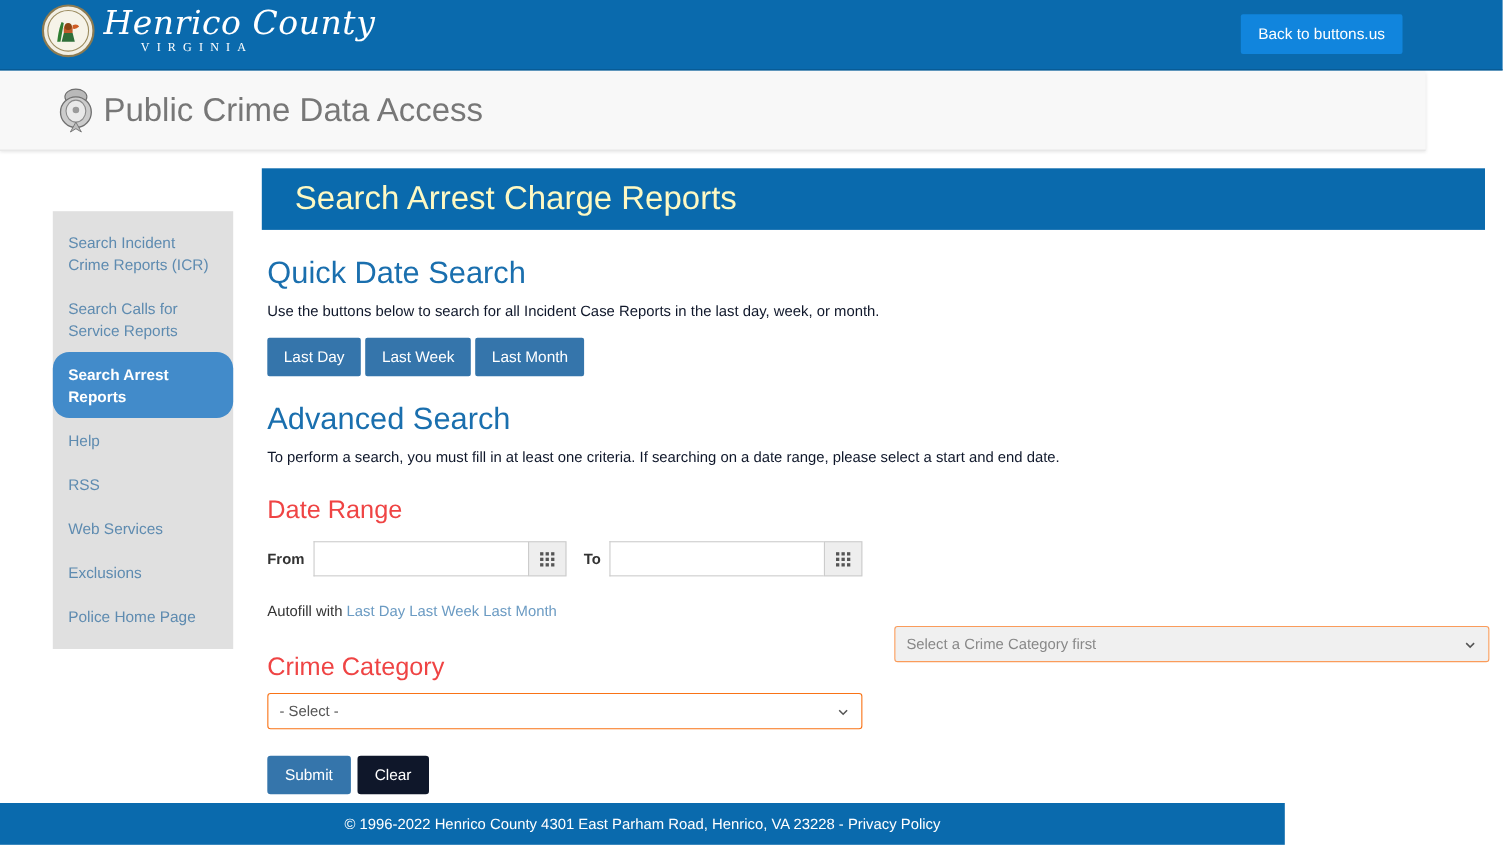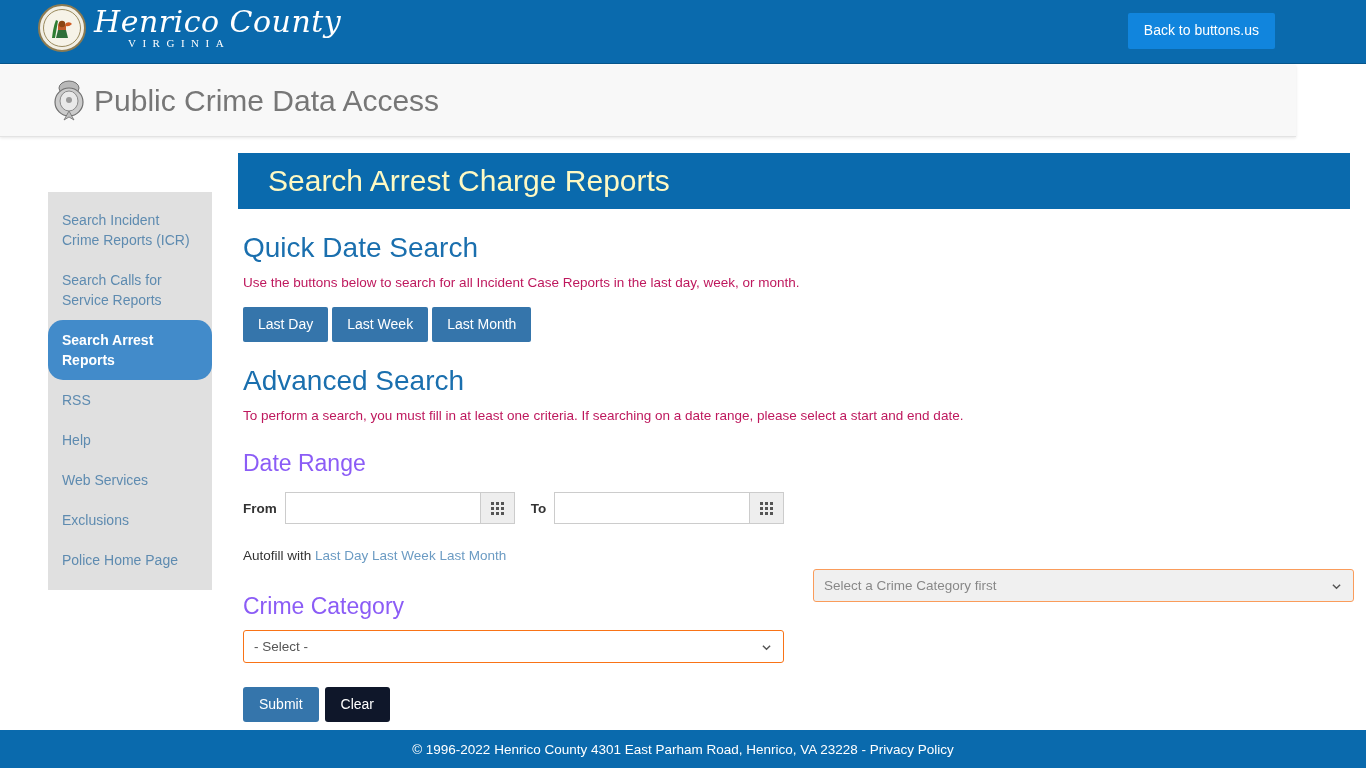--- a/index.html
+++ b/index.html
@@ -152,29 +152,29 @@
     line-height: 36px;
   }
   h2.section {
     color: #1a6fae;
     font-size: 28px;
     font-weight: 400;
     margin: 22px 0 8px 5px;
     line-height: 34px;
   }
   h3.subsection {
-    color: #8b5cf6;
+    color: #ef4444;
     font-size: 23px;
     font-weight: 400;
     margin: 22px 0 9px 5px;
     line-height: 30px;
   }
   p.helptext {
     font-size: 13.5px;
-    color: #be185d;
+    color: #0f172a;
     margin: 0 0 0 5px;
     line-height: 20px;
   }
 
   .quickbtns { margin: 14px 0 0 5px; display: flex; gap: 4px; }
   .btn-quick {
     background: #3575ab;
     color: #ffffff;
     border: none;
     font-size: 14px;
@@ -295,21 +295,21 @@
     padding: 9px 16px 10px 16px;
     border-radius: 3px;
     cursor: pointer;
     font-family: "Liberation Sans", sans-serif;
   }
 
   
   .footer {
     position: absolute;
     left: 0; top: 730px;
-    width: 1366px;
+    width: 1168px;
     height: 38px;
     background: #0a6aad;
     display: flex;
     align-items: center;
     justify-content: center;
   }
   .footer .ftext {
     color: #ffffff;
     font-size: 13.5px;
   }
@@ -350,22 +350,22 @@
     <path d="M21 32 L26 41 L21 38 L16 41 Z" fill="#bdbdbd" stroke="#6e6e6e" stroke-width="0.8"></path>
     <circle cx="21" cy="21" r="3" fill="#9a9a9a"></circle>
   </svg>
   <div class="app-title">Public Crime Data Access</div>
 </div>
 
 <nav class="sidebar" id="sidebar">
     <a class="side-item">Search Incident Crime Reports (ICR)</a>
     <a class="side-item">Search Calls for Service Reports</a>
     <a class="side-item active">Search Arrest Reports</a>
+    <a class="side-item">Help</a>
     <a class="side-item">RSS</a>
-    <a class="side-item">Help</a>
     <a class="side-item">Web Services</a>
     <a class="side-item">Exclusions</a>
     <a class="side-item">Police Home Page</a>
   </nav>
 
 <div class="main">
 
   <div class="page-title-bar">
     <h1>Search Arrest Charge Reports</h1>
   </div>

